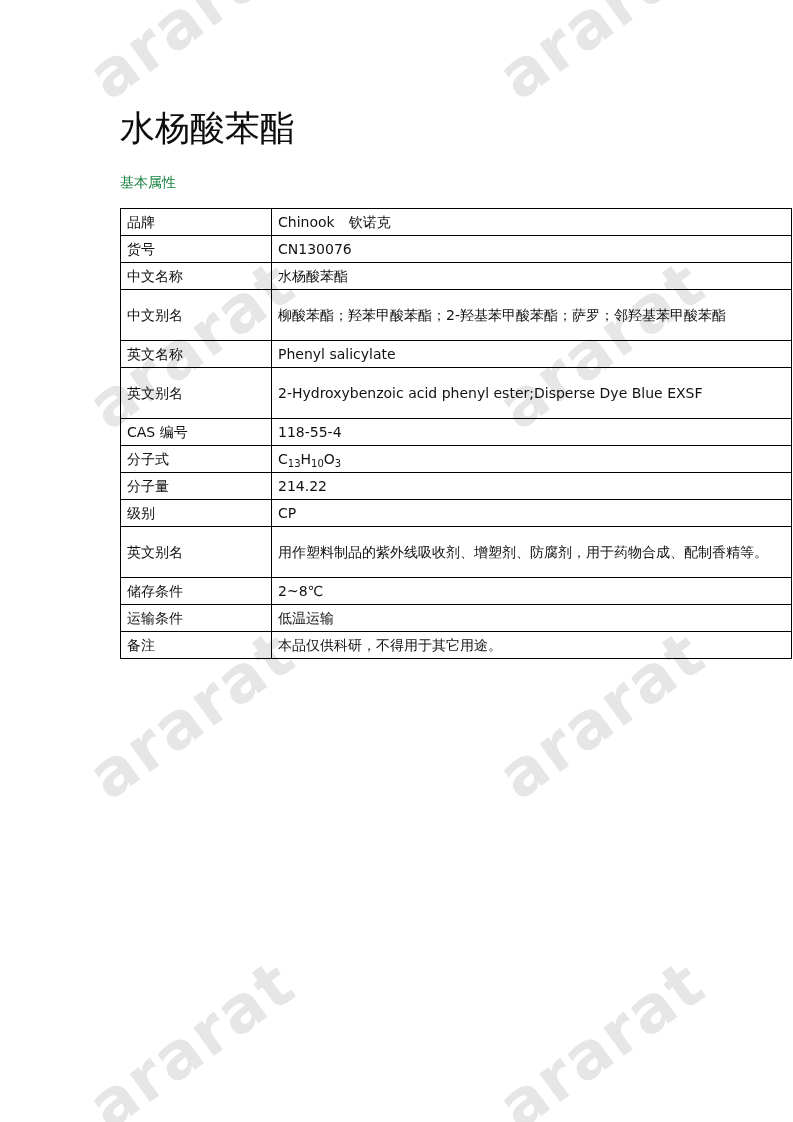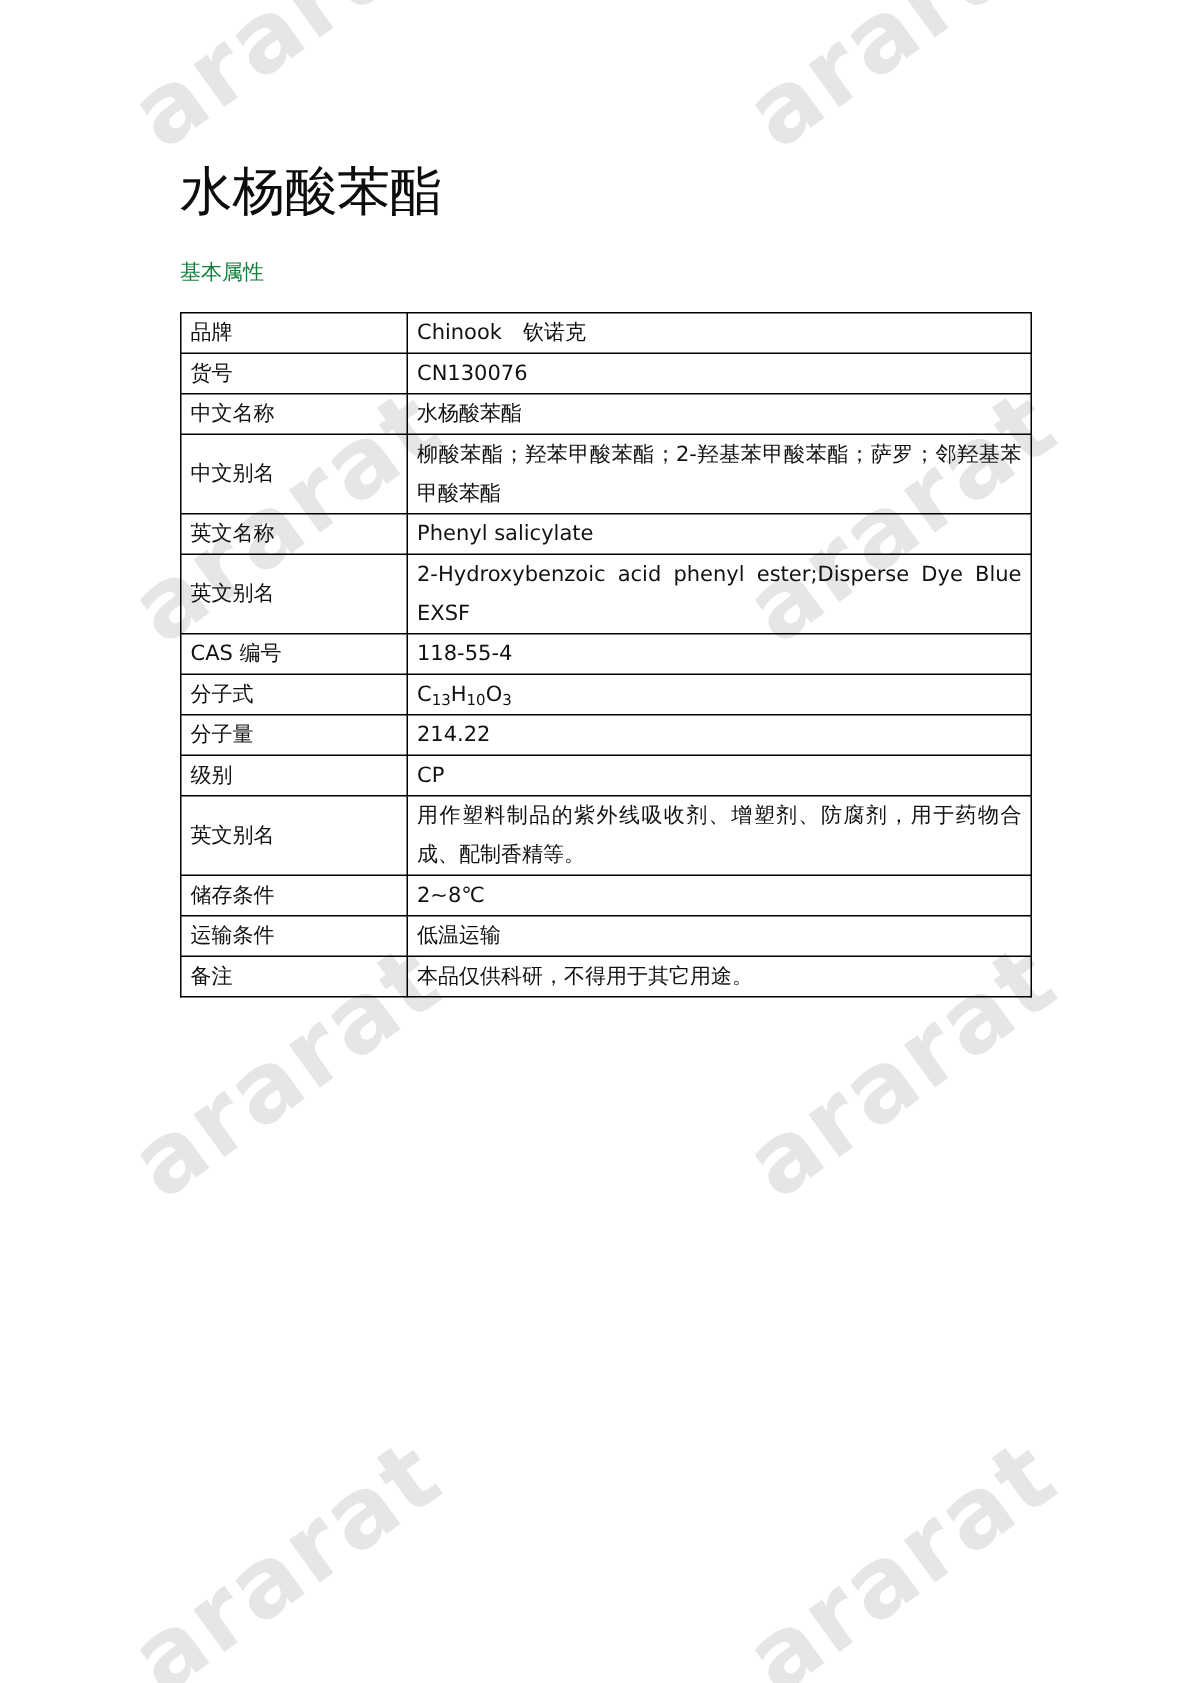--- a/index.html
+++ b/index.html
@@ -47,21 +47,21 @@
       margin: 0;
       font-size: 14px;
       line-height: 20px;
       color: #15803d;
       z-index: 2;
     }
     table.props {
       position: absolute;
       left: 120px;
       top: 208px;
-      width: 568px;
+      width: 672px;
       border-collapse: collapse;
       font-size: 14px;
       z-index: 2;
       background: transparent;
       padding-left: 48px;
     }
     table.props td {
       border: 1.3px solid #000;
       padding: 0 6px;
       vertical-align: middle;

